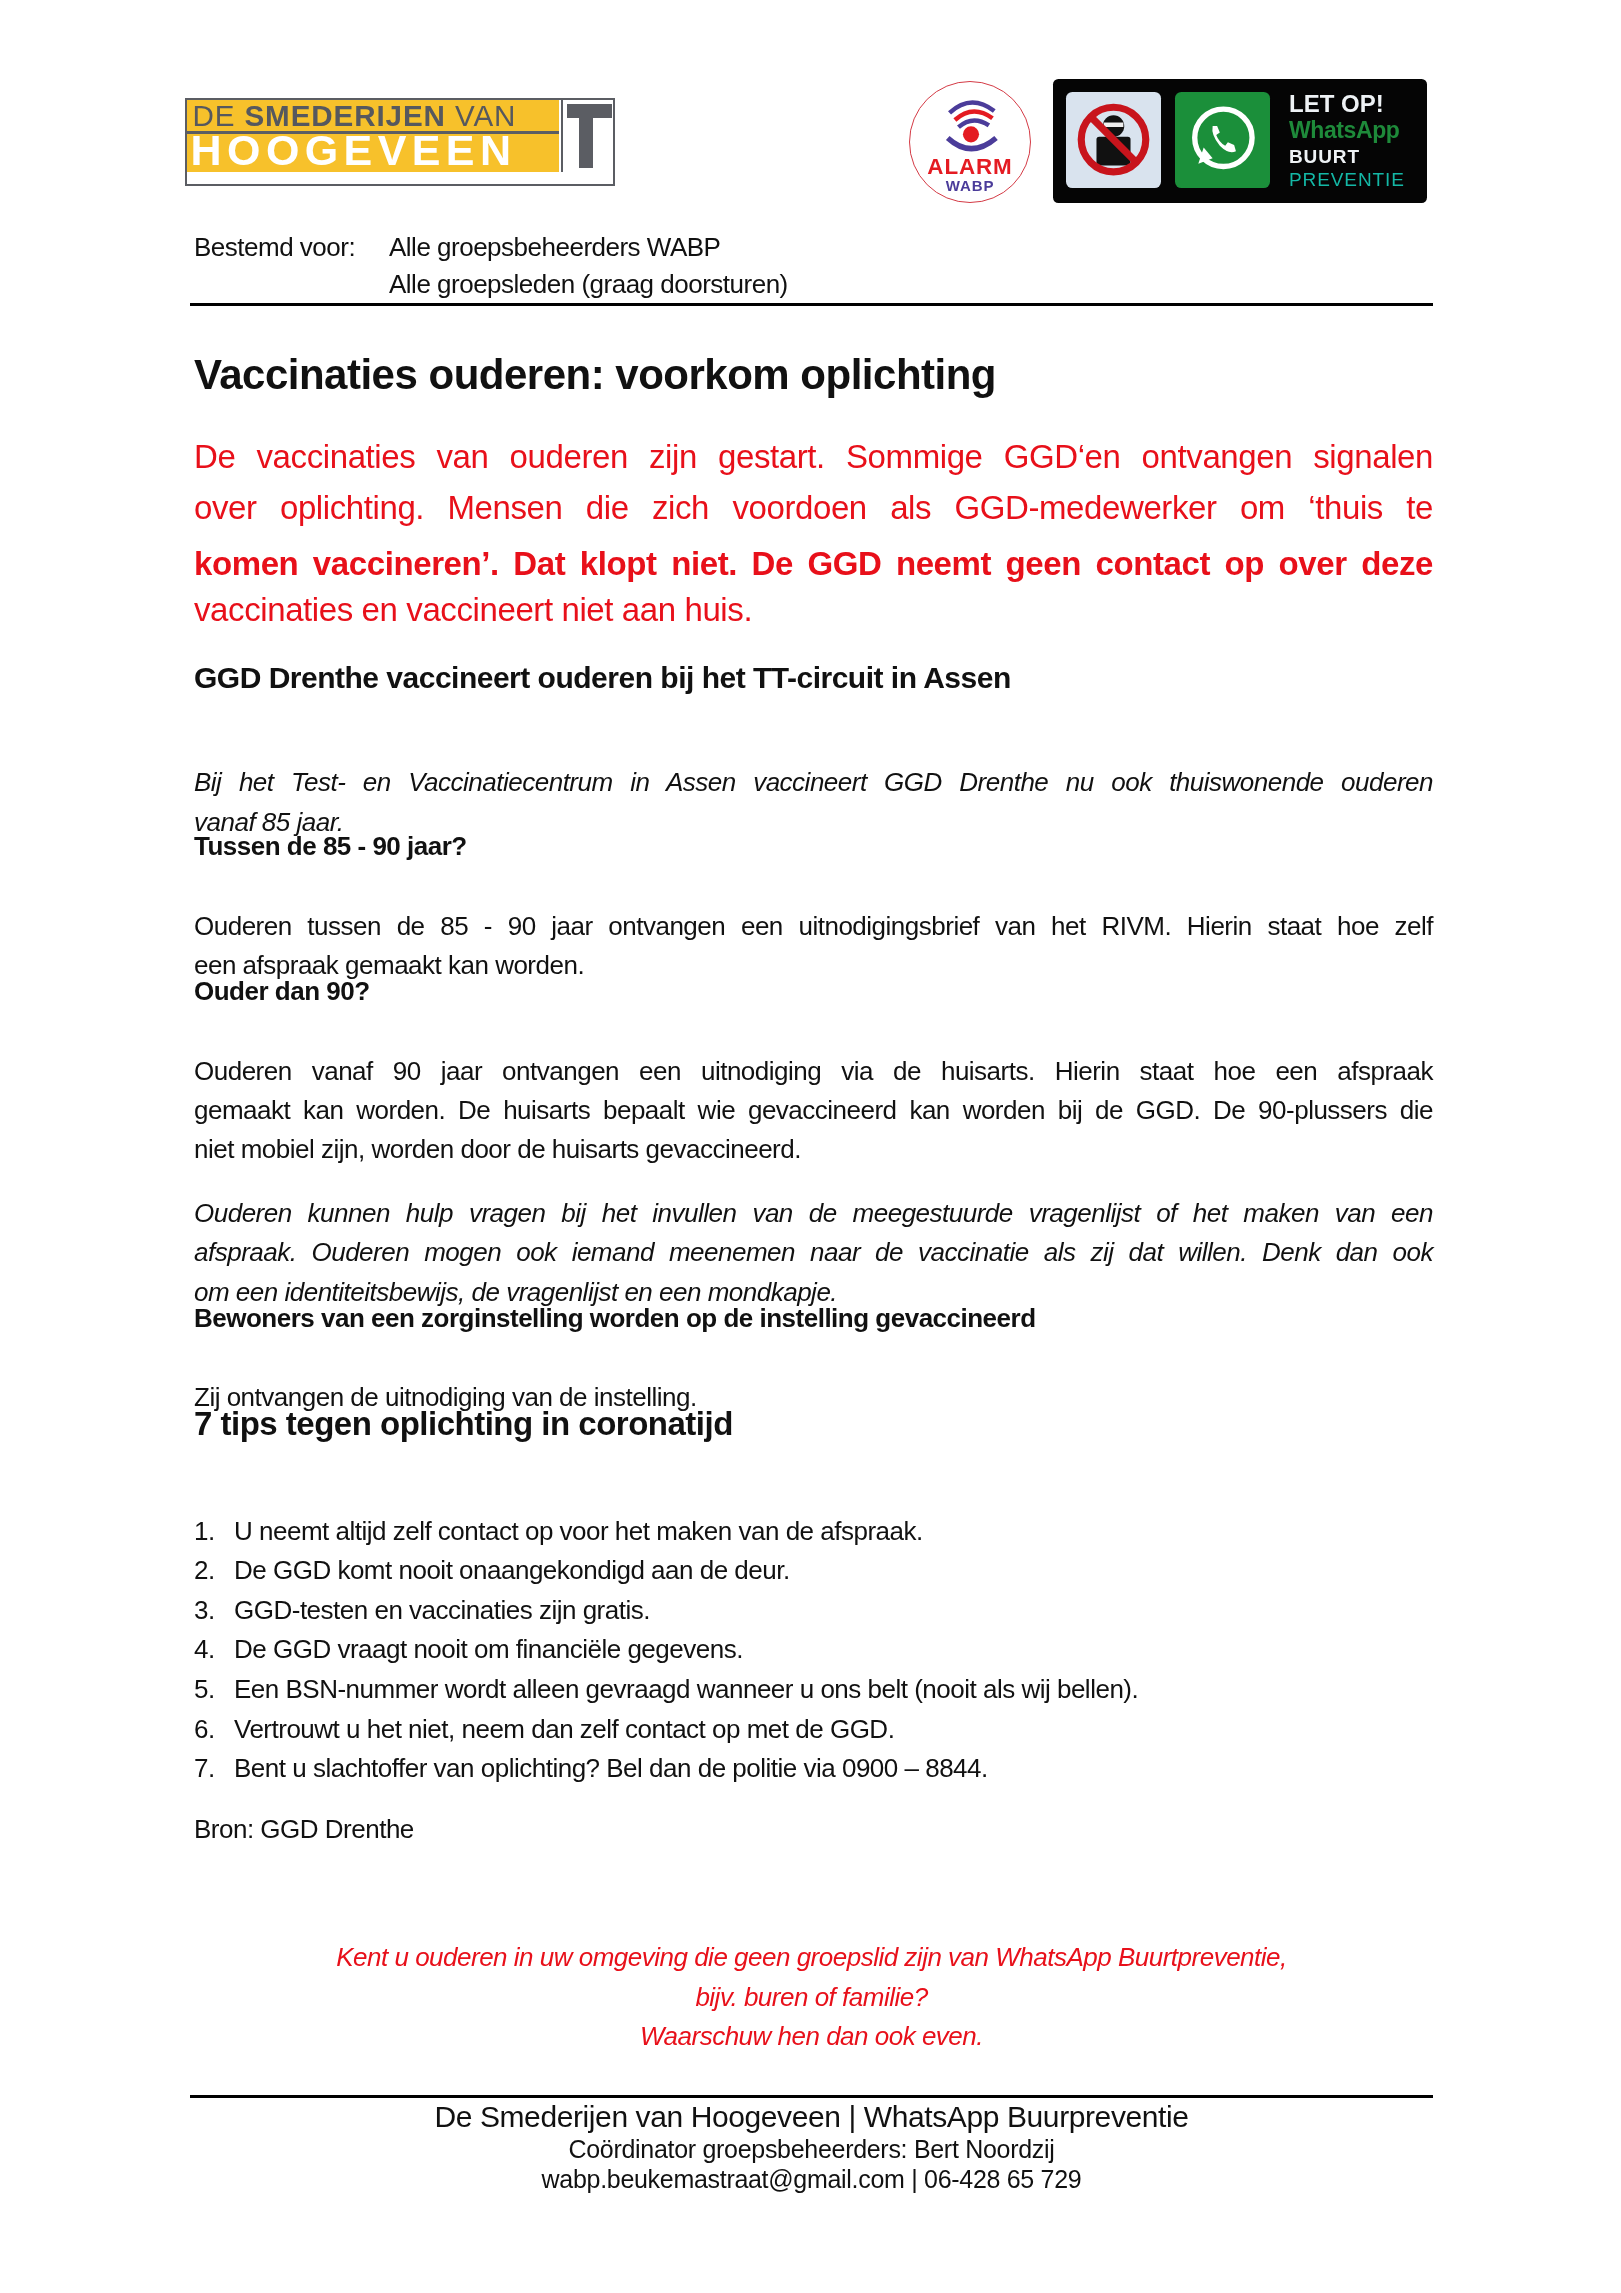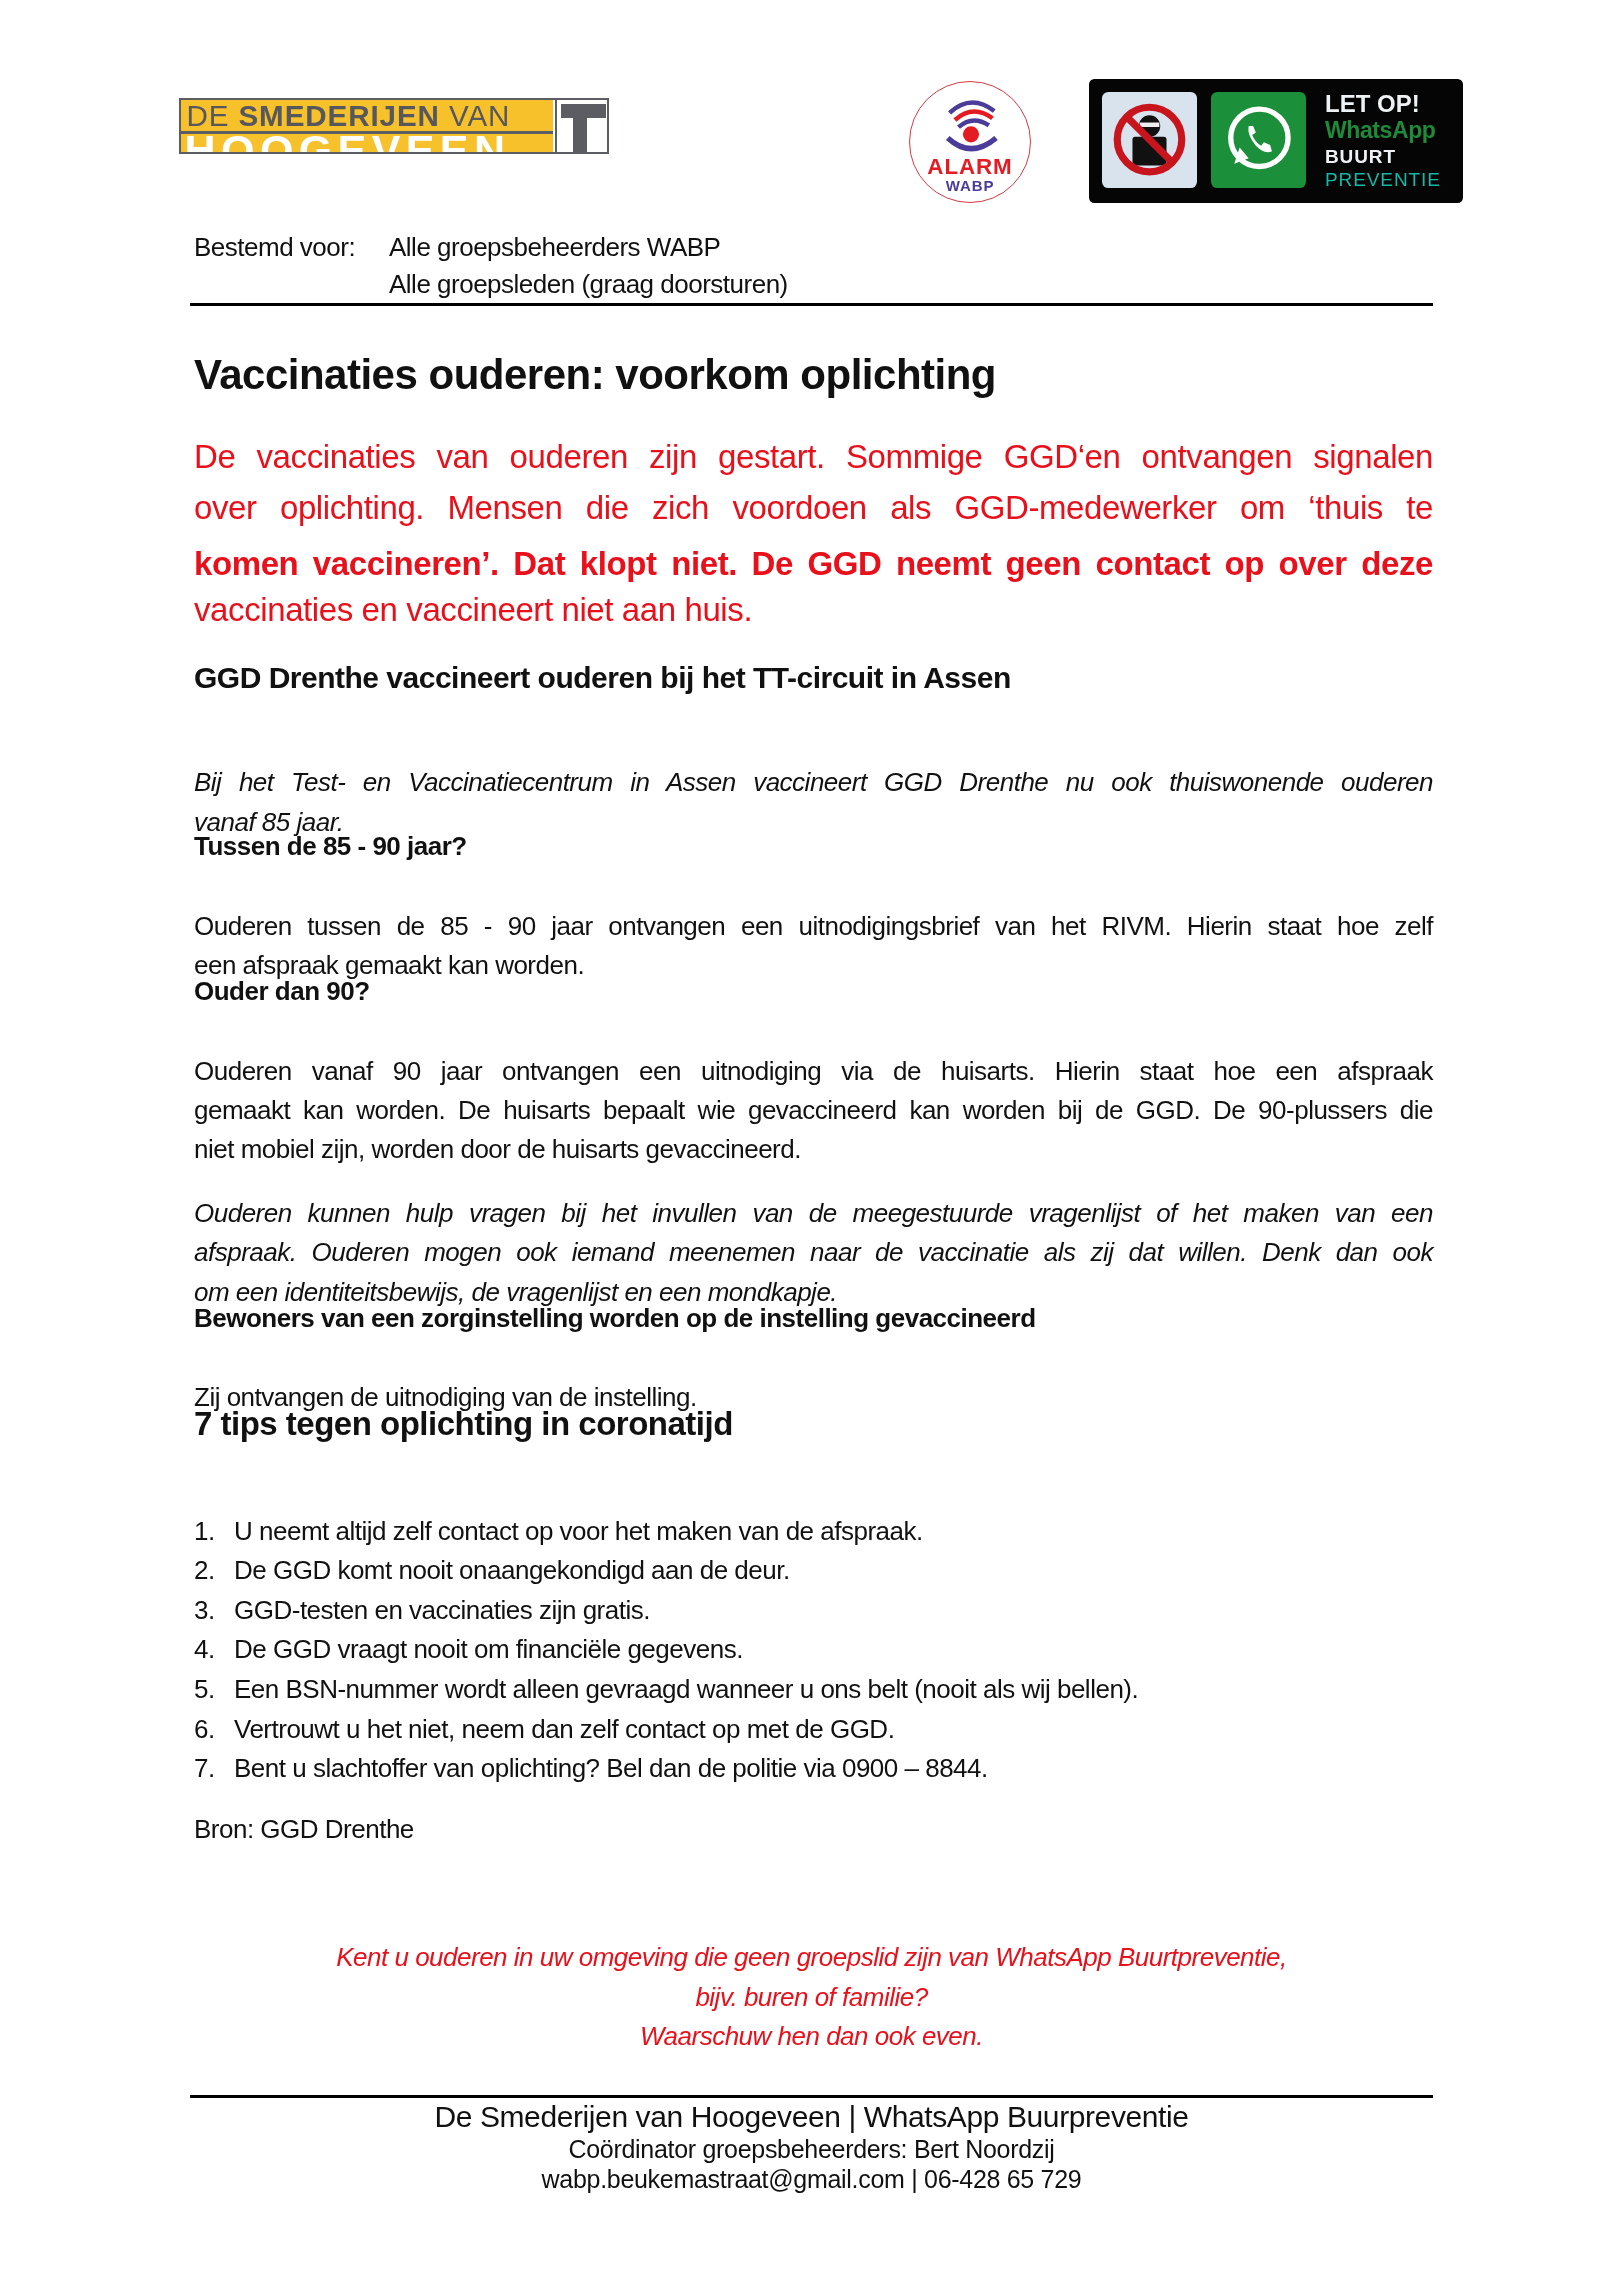--- a/index.html
+++ b/index.html
@@ -6,40 +6,40 @@
   body { width:1622px; height:2294px; position:relative; overflow:hidden;
          font-family:"Liberation Sans", "DejaVu Sans", sans-serif; color:#111; }
   .abs { position:absolute; }
   .line { position:absolute; white-space:nowrap; left:194px; }
   .body { font-size:26px; line-height:39px; letter-spacing:-0.5px;margin-top:36px; }
   .justify { width:1239px; text-align:justify; text-align-last:justify; white-space:normal; }
   .ital { font-style:italic; }
   .red { color:#e8101a; }
 
   
-  .logo-smed { left:179px; top:98px; width:430px; height:56px; border:2.7px solid #5b5d63; box-sizing:border-box; background:#fff; overflow:hidden; }
+  .logo-smed { left:185px; top:98px; width:430px; height:88px; border:2.7px solid #5b5d63; box-sizing:border-box; background:#fff; overflow:hidden; }
   .logo-smed .band-top { position:absolute; left:0; top:0; width:372px; height:33px; background:#f7c12b; }
   .logo-smed .band-bot { position:absolute; left:0; top:33px; width:372px; height:39px; background:#f7c12b; }
   .logo-smed .top-text { position:absolute; left:5.4px; top:0.9px; font-size:29.6px; line-height:30px; color:#56585e; letter-spacing:0.9px; white-space:nowrap; }
   .logo-smed .top-text .thin { font-weight:normal; }
   .logo-smed .top-text .heavy { font-weight:bold; }
   .logo-smed .bot-text { position:absolute; left:3.6px; top:30px; font-size:43px; line-height:41px; font-weight:bold; color:#ffffff; letter-spacing:5.4px; white-space:nowrap; }
   .logo-smed .divider { position:absolute; left:0; top:31px; width:372px; height:2.7px; background:#5b5d63; }
   .logo-smed .hammer { position:absolute; left:374px; top:0; width:53px; height:72px; background:#fff; border-left:2.7px solid #5b5d63; }
   .logo-smed .hammer .head { position:absolute; left:3.6px; top:3.6px; width:45px; height:14.3px; background:#5b5d63; }
   .logo-smed .hammer .handle { position:absolute; left:16px; top:16px; width:14.3px; height:52px; background:#5b5d63; }
 
   
   .alarm { left:909px; top:81px; width:122px; height:122px; border-radius:50%; border:1.8px solid #d43a45; box-sizing:border-box; background:#fff; }
   .alarm .a-text { position:absolute; width:100%; text-align:center; top:72px; font-size:22.4px; font-weight:bold; color:#e41b22; letter-spacing:0.9px; }
   .alarm .w-text { position:absolute; width:100%; text-align:center; top:95px; font-size:15px; font-weight:bold; color:#4b3c9a; letter-spacing:0.9px; }
   .alarm svg { position:absolute; left:27px; top:10.7px; }
 
   
-  .wa-sign { left:1053px; top:79px; width:374px; height:124px; background:#050505; border-radius:5.4px;margin-left:36px; }
+  .wa-sign { left:1053px; top:79px; width:374px; height:124px; background:#050505; border-radius:5.4px; }
   .wa-sign .panel-grey { position:absolute; left:12.5px; top:13.4px; width:95px; height:96px; background:#d9e3ee; border-radius:6.3px; }
   .wa-sign .panel-green { position:absolute; left:122px; top:13.4px; width:95px; height:96px; background:#1b8f3a; border-radius:6.3px; }
   .wa-sign .t1 { position:absolute; left:236px; top:10.7px; font-size:24px; font-weight:bold; color:#eef2f5; white-space:nowrap; }
   .wa-sign .t2 { position:absolute; left:236px; top:38px; font-size:23px; font-weight:bold; color:#1e8a3a; white-space:nowrap; letter-spacing:-0.4px; }
   .wa-sign .t3 { position:absolute; left:236px; top:67px; font-size:19px; font-weight:bold; color:#eef2f5; white-space:nowrap; letter-spacing:0.9px; }
   .wa-sign .t4 { position:absolute; left:236px; top:90px; font-size:19px; font-weight:normal; color:#14b8a6; white-space:nowrap; letter-spacing:0.9px; }
 
   .rule { position:absolute; left:190px; width:1243px; height:2.7px; background:#000; }
 
   .title { font-size:42px; font-weight:bold; letter-spacing:-0.5px; }

